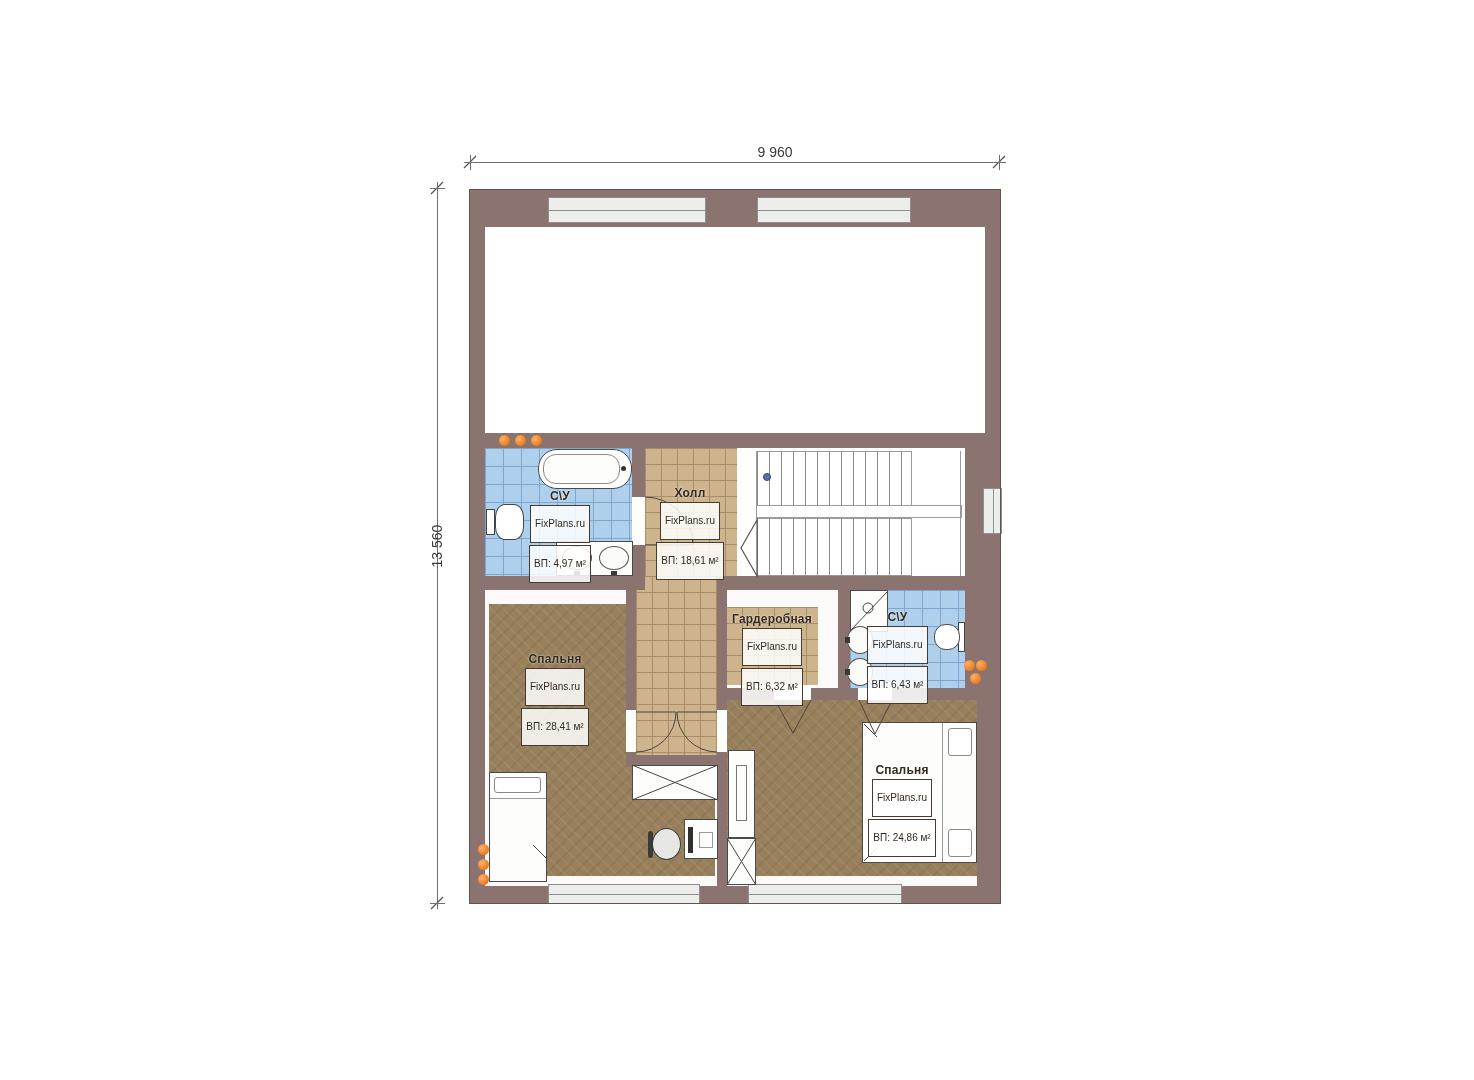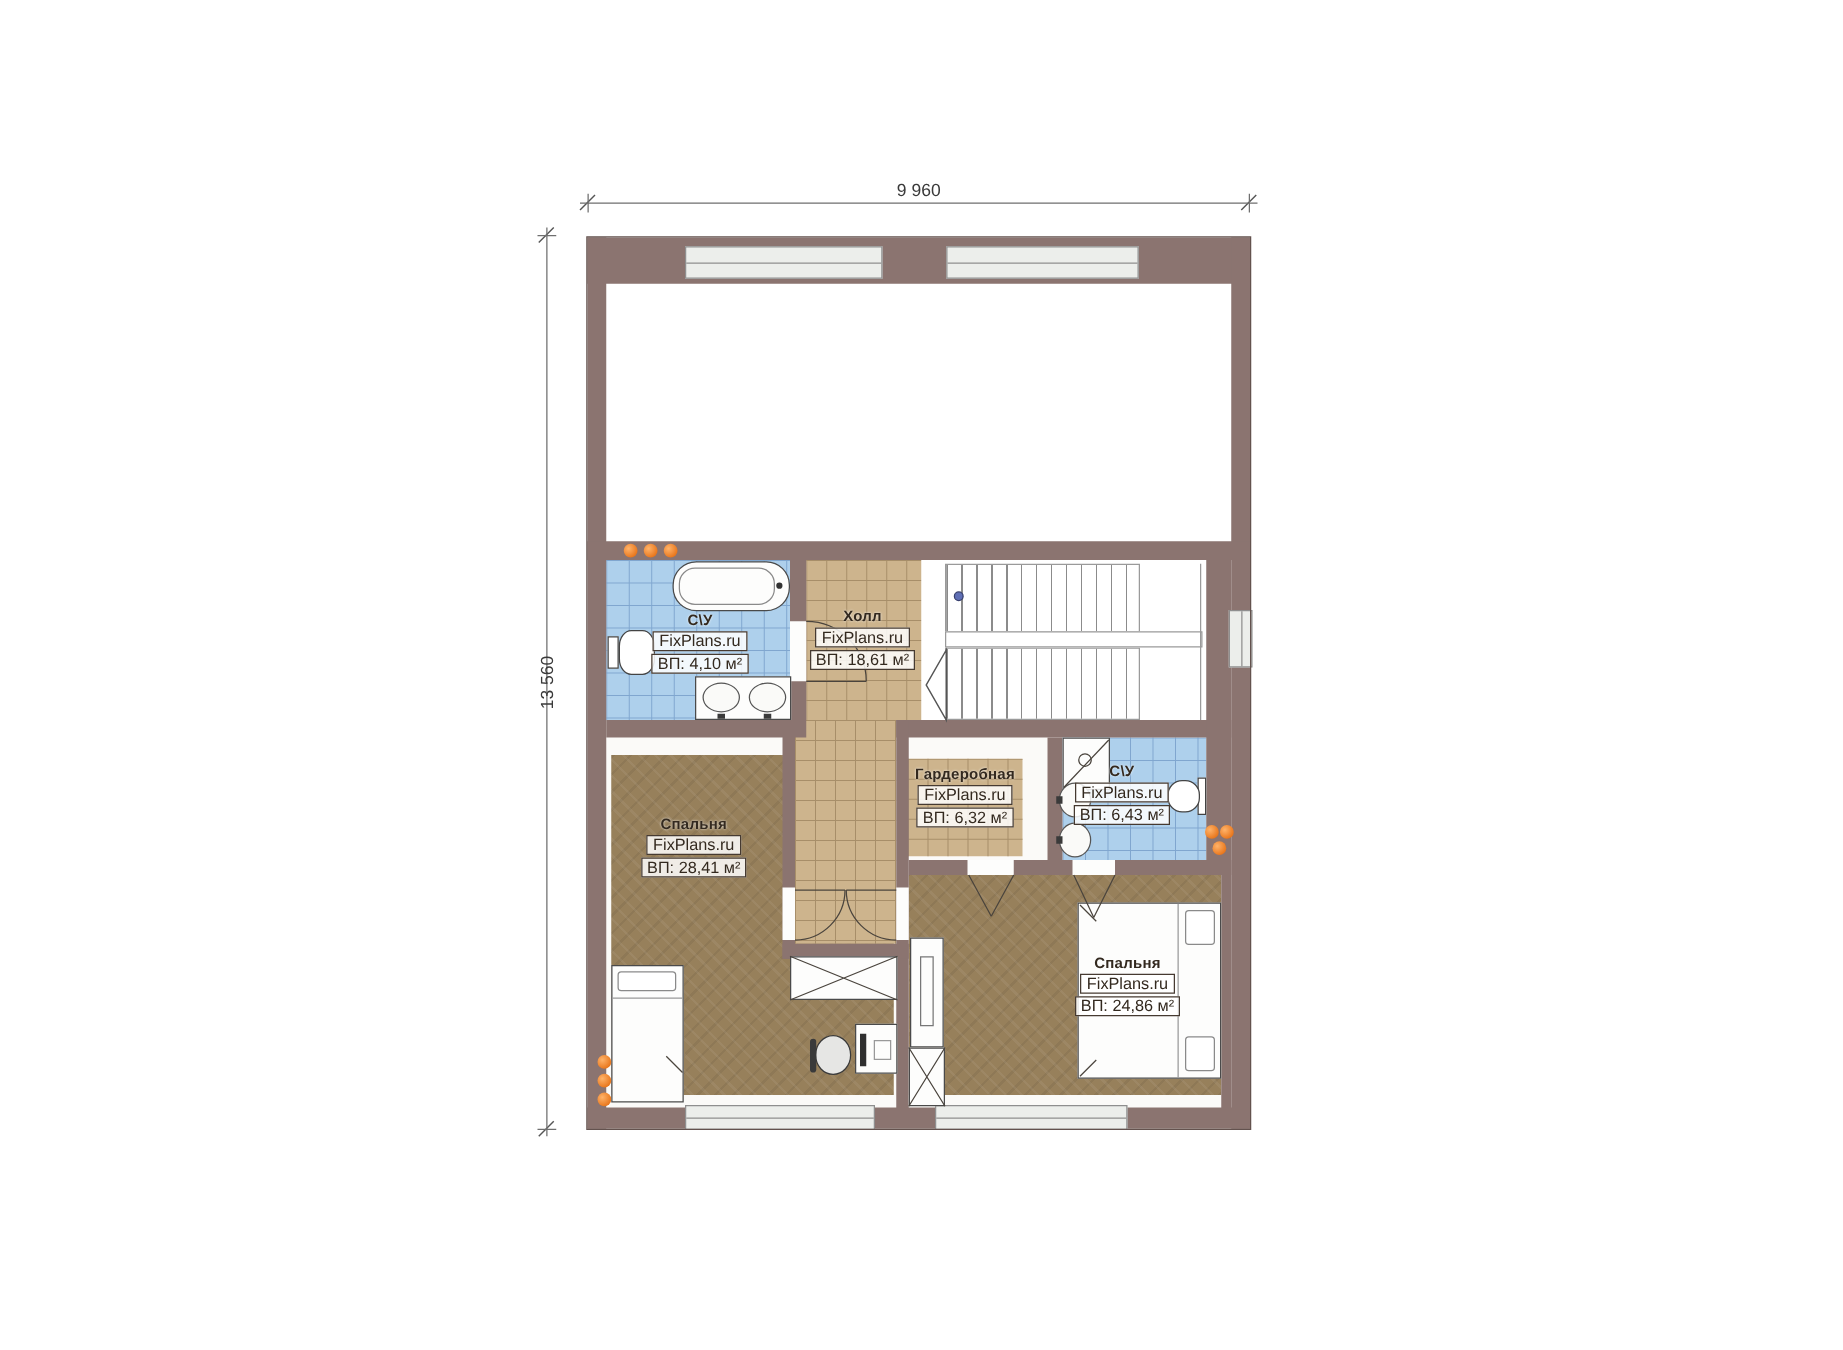--- a/index.html
+++ b/index.html
@@ -43,34 +43,34 @@
   
   .overlay{position:absolute;left:0;top:0;z-index:26;pointer-events:none;}
   
   .radiator{position:absolute;width:11px;height:11px;border-radius:50%;z-index:27;
     background:radial-gradient(circle at 35% 35%,#ffb36a,#e8751a 75%);}
   
   .room-label{position:absolute;display:flex;flex-direction:column;align-items:center;
     z-index:30;color:#33291f;text-align:center;}
   .room-label .name{font-size:12px;font-weight:700;letter-spacing:.2px;text-shadow:0 0 2px rgba(255,255,255,.9);}
   .room-label .lbox{border:1px solid #463a31;background:rgba(255,255,255,.85);
-    font-size:13px;line-height:14px;padding:0 4px;margin-top:2px;white-space:nowrap;}
+    font-size:10px;line-height:14px;padding:11px 4px;margin-top:2px;white-space:nowrap;}
   
   .dim-line{position:absolute;background:#6f6f6f;z-index:40;}
   .dim-label{position:absolute;font-size:14px;color:#3a3a3a;z-index:40;}
 </style>
 </head>
 <body>
 
 <div class="stage">
 
   <div class="dim-line" style="left:464px;top:162px;width:542px;height:1px;"></div>
   <div class="dim-line" style="left:470px;top:155px;width:1px;height:15px;"></div>
   <div class="dim-line" style="left:999px;top:155px;width:1px;height:15px;"></div>
-  <div class="dim-label" style="left:700px;top:144px;width:70px;text-align:center;">9 960</div>
+  <div class="dim-label" style="left:740px;top:144px;width:70px;text-align:center;">9 960</div>
 
   <div class="dim-line" style="left:437px;top:182px;width:1px;height:727px;"></div>
   <div class="dim-line" style="left:430px;top:188px;width:15px;height:1px;"></div>
   <div class="dim-line" style="left:430px;top:903px;width:15px;height:1px;"></div>
   <div class="dim-label" style="left:394px;top:538px;width:86px;text-align:center;transform:rotate(-90deg);">13 560</div>
 
   <div class="floor" style="left:485px;top:227px;width:500px;height:206px;background:#ffffff;"></div>
   <div class="floor tile-blue" style="left:485px;top:448px;width:147px;height:128px;"></div>
   <div class="floor tile-tan" style="left:645px;top:448px;width:95px;height:128px;"></div>
   <div class="floor" style="left:737px;top:448px;width:228px;height:128px;background:#ffffff;"></div>
@@ -207,21 +207,21 @@
   <div class="radiator" style="left:478px;top:844px;"></div>
   <div class="radiator" style="left:478px;top:859px;"></div>
   <div class="radiator" style="left:478px;top:874px;"></div>
   <div class="radiator" style="left:964px;top:660px;"></div>
   <div class="radiator" style="left:976px;top:660px;"></div>
   <div class="radiator" style="left:970px;top:673px;"></div>
 
   <div class="room-label" style="left:512px;top:489px;width:96px;">
     <div class="name">С\У</div>
     <div class="lbox">FixPlans.ru</div>
-    <div class="lbox">ВП: 4,10 м²</div>
+    <div class="lbox">ВП: 4,97 м²</div>
   </div>
   <div class="room-label" style="left:642px;top:486px;width:96px;">
     <div class="name">Холл</div>
     <div class="lbox">FixPlans.ru</div>
     <div class="lbox">ВП: 18,61 м²</div>
   </div>
   <div class="room-label" style="left:500px;top:652px;width:110px;">
     <div class="name">Спальня</div>
     <div class="lbox">FixPlans.ru</div>
     <div class="lbox">ВП: 28,41 м²</div>

